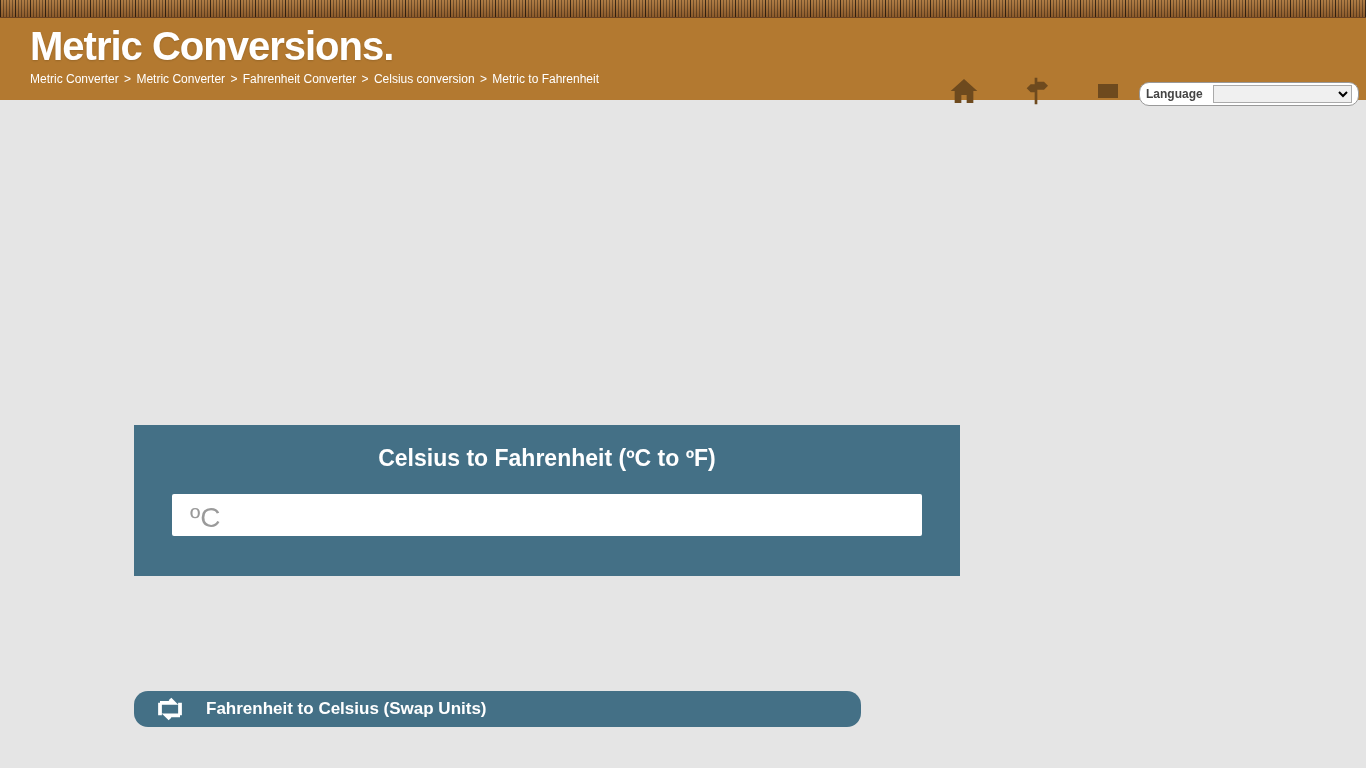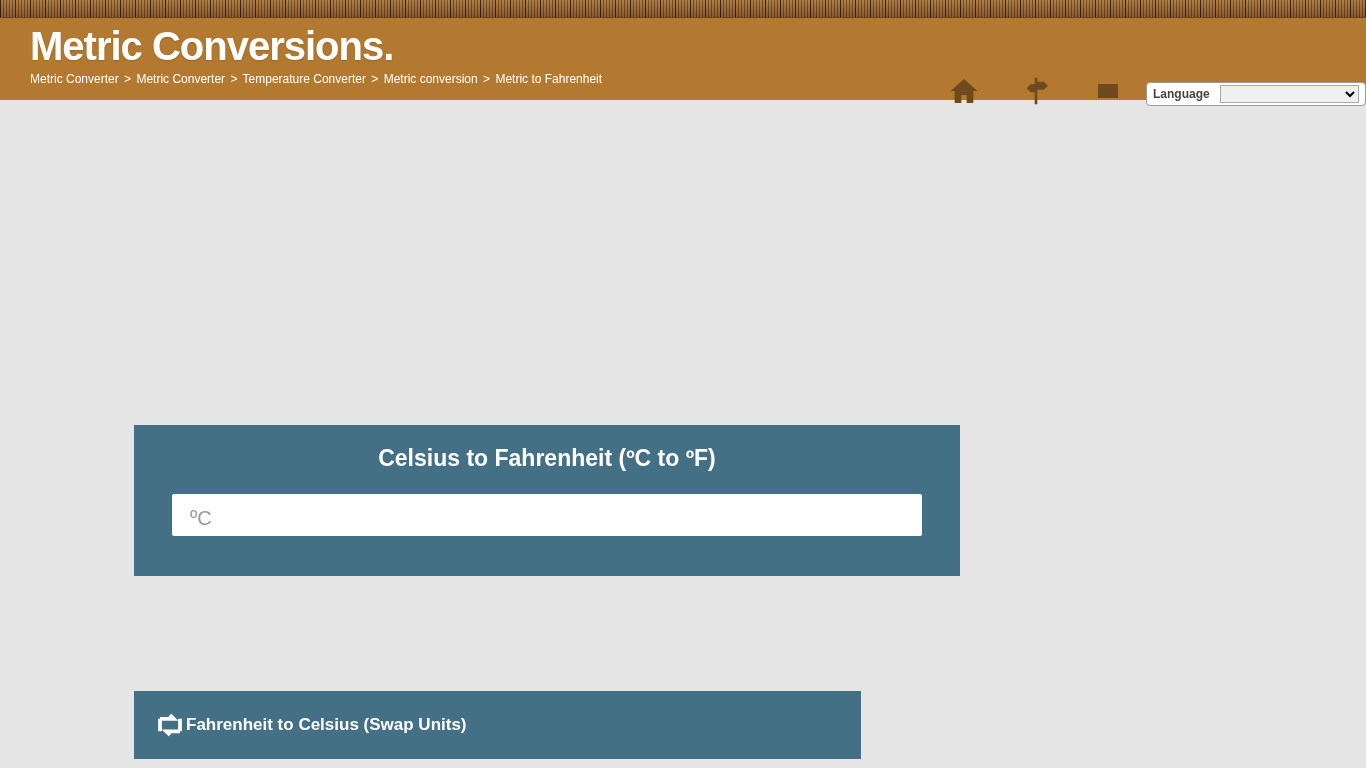--- a/index.html
+++ b/index.html
@@ -55,25 +55,25 @@
       align-items: center;
     }
     .hicon {
       width: 36px; height: 36px;
       color: #6e4a1e;
       cursor: pointer;
       display: flex; align-items: center; justify-content: center;
     }
     .lang-box {
       position: absolute;
-      right: 0;
+      right: 7px;
       top: 64px;
       background: #fff;
       border: 1px solid #999;
-      border-radius: 4px;
+      border-radius: 10px;
       padding: 2px 6px;
       display: flex;
       align-items: center;
       gap: 10px;
       width: 220px;
     }
     .lang-box label {
       font-size: 12px;
       color: #444;
       font-weight: bold;
@@ -106,41 +106,43 @@
       display: flex;
       align-items: stretch;
       background: #fff;
       border-radius: 2px;
       height: 42px;
       padding: 0 0 0 0;
       margin: 0 8px;
     }
     .unit-label {
       color: #9a9a9a;
-      font-size: 20px;
+      font-size: 28px;
       padding: 6px 8px 0 18px;
       display: flex;
       align-items: center;
     }
     .converter-input {
       flex: 1;
       border: none;
       outline: none;
       font-size: 22px;
       padding: 4px 10px;
       background: transparent;
     }
     .gap { height: 115px; }
     .swap-bar {
       width: 727px;
       background: #447086;
       display: flex;
       align-items: center;
-      padding: 18px 20px;
+      padding: 2px 20px;
+      gap: 20px;
       cursor: pointer;
+      border-radius: 14px;
     }
     .swap-icon {
       width: 32px; height: 32px; color: #fff;
       display: flex; align-items: center; justify-content: center;
     }
     .swap-label {
       color: #fff;
       font-size: 17px;
       font-weight: bold;
     }
@@ -150,23 +152,23 @@
 
 <div class="ruler"></div>
 
 <div class="header">
   <div class="logo">Metric Conversions.</div>
   <div class="breadcrumb">
     <a href="#">Metric Converter</a>
     <span class="bc-sep">&gt;</span>
     <a href="#">Metric Converter</a>
     <span class="bc-sep">&gt;</span>
-    <a href="#">Temperature Converter</a>
-    <span class="bc-sep">&gt;</span>
-    <a href="#">Metric conversion</a>
+    <a href="#">Fahrenheit Converter</a>
+    <span class="bc-sep">&gt;</span>
+    <a href="#">Celsius conversion</a>
     <span class="bc-sep">&gt;</span>
     <span>Metric to Fahrenheit</span>
   </div>
 
   <div class="header-icons">
     <div class="hicon">
       <svg viewBox="0 0 24 24" width="32" height="32" fill="currentColor">
           <path d="M12 3l10 9h-3v9h-5v-6h-4v6H5v-9H2l10-9z"></path>
         </svg>
     </div>

